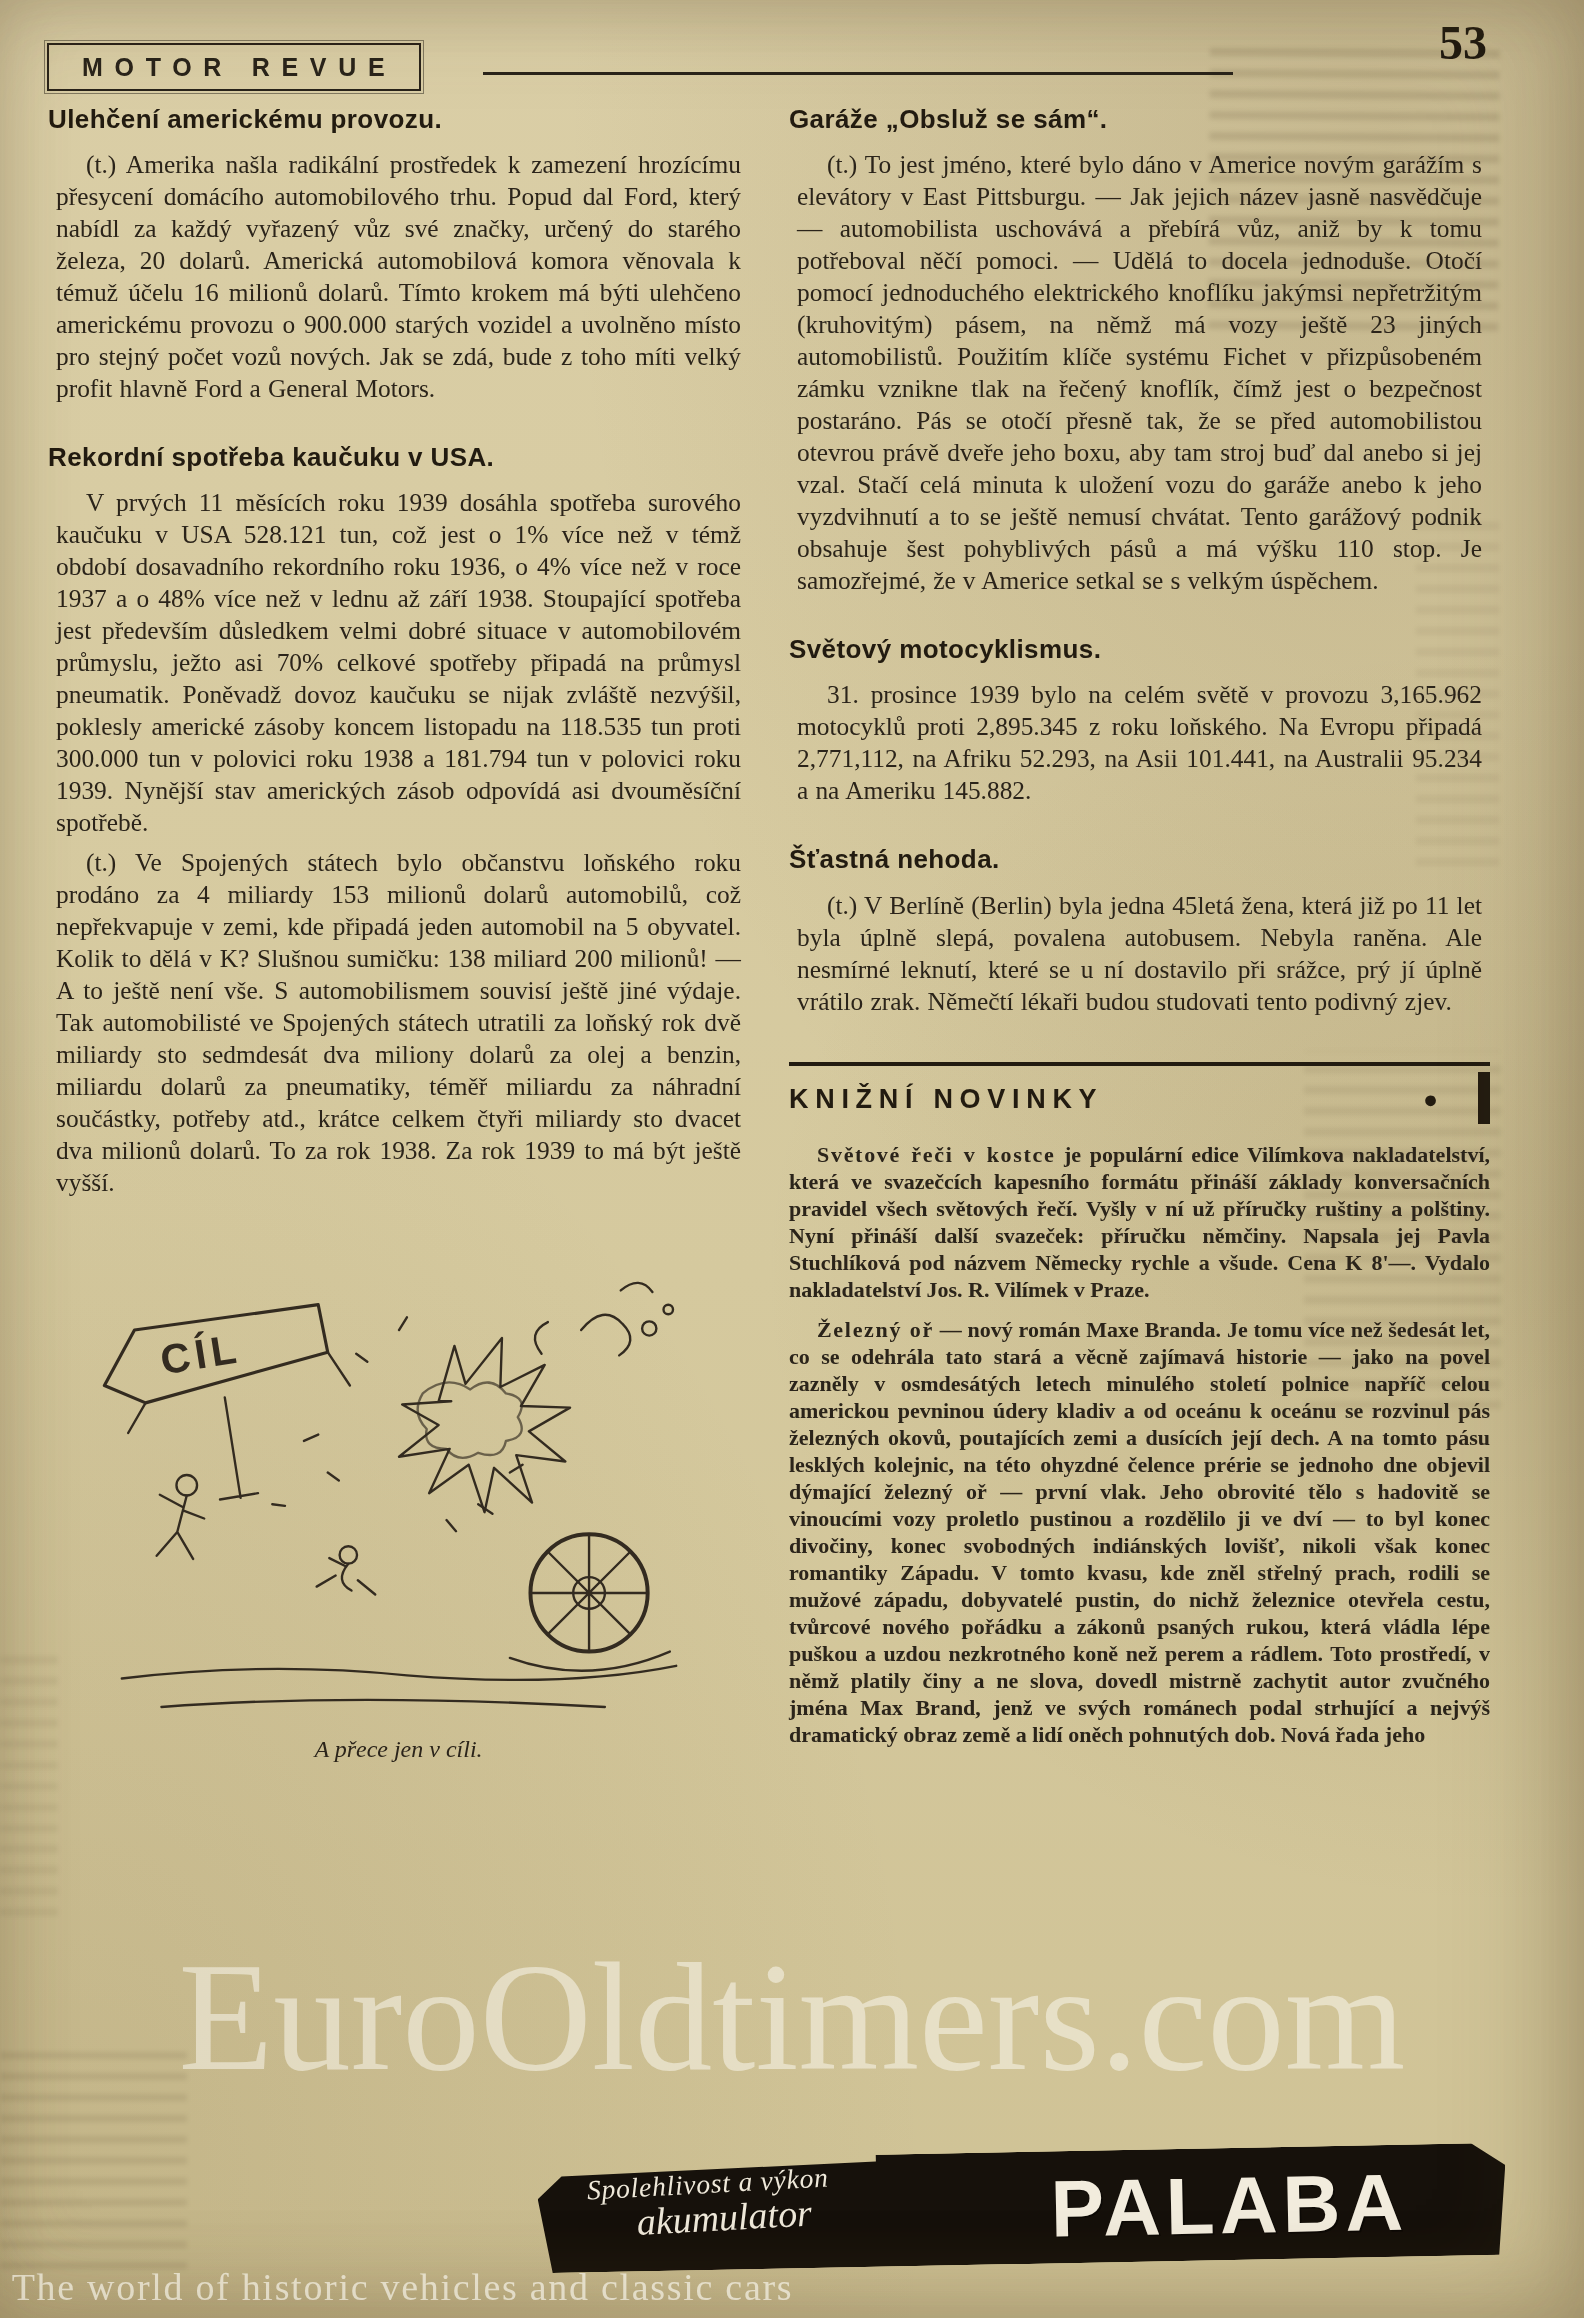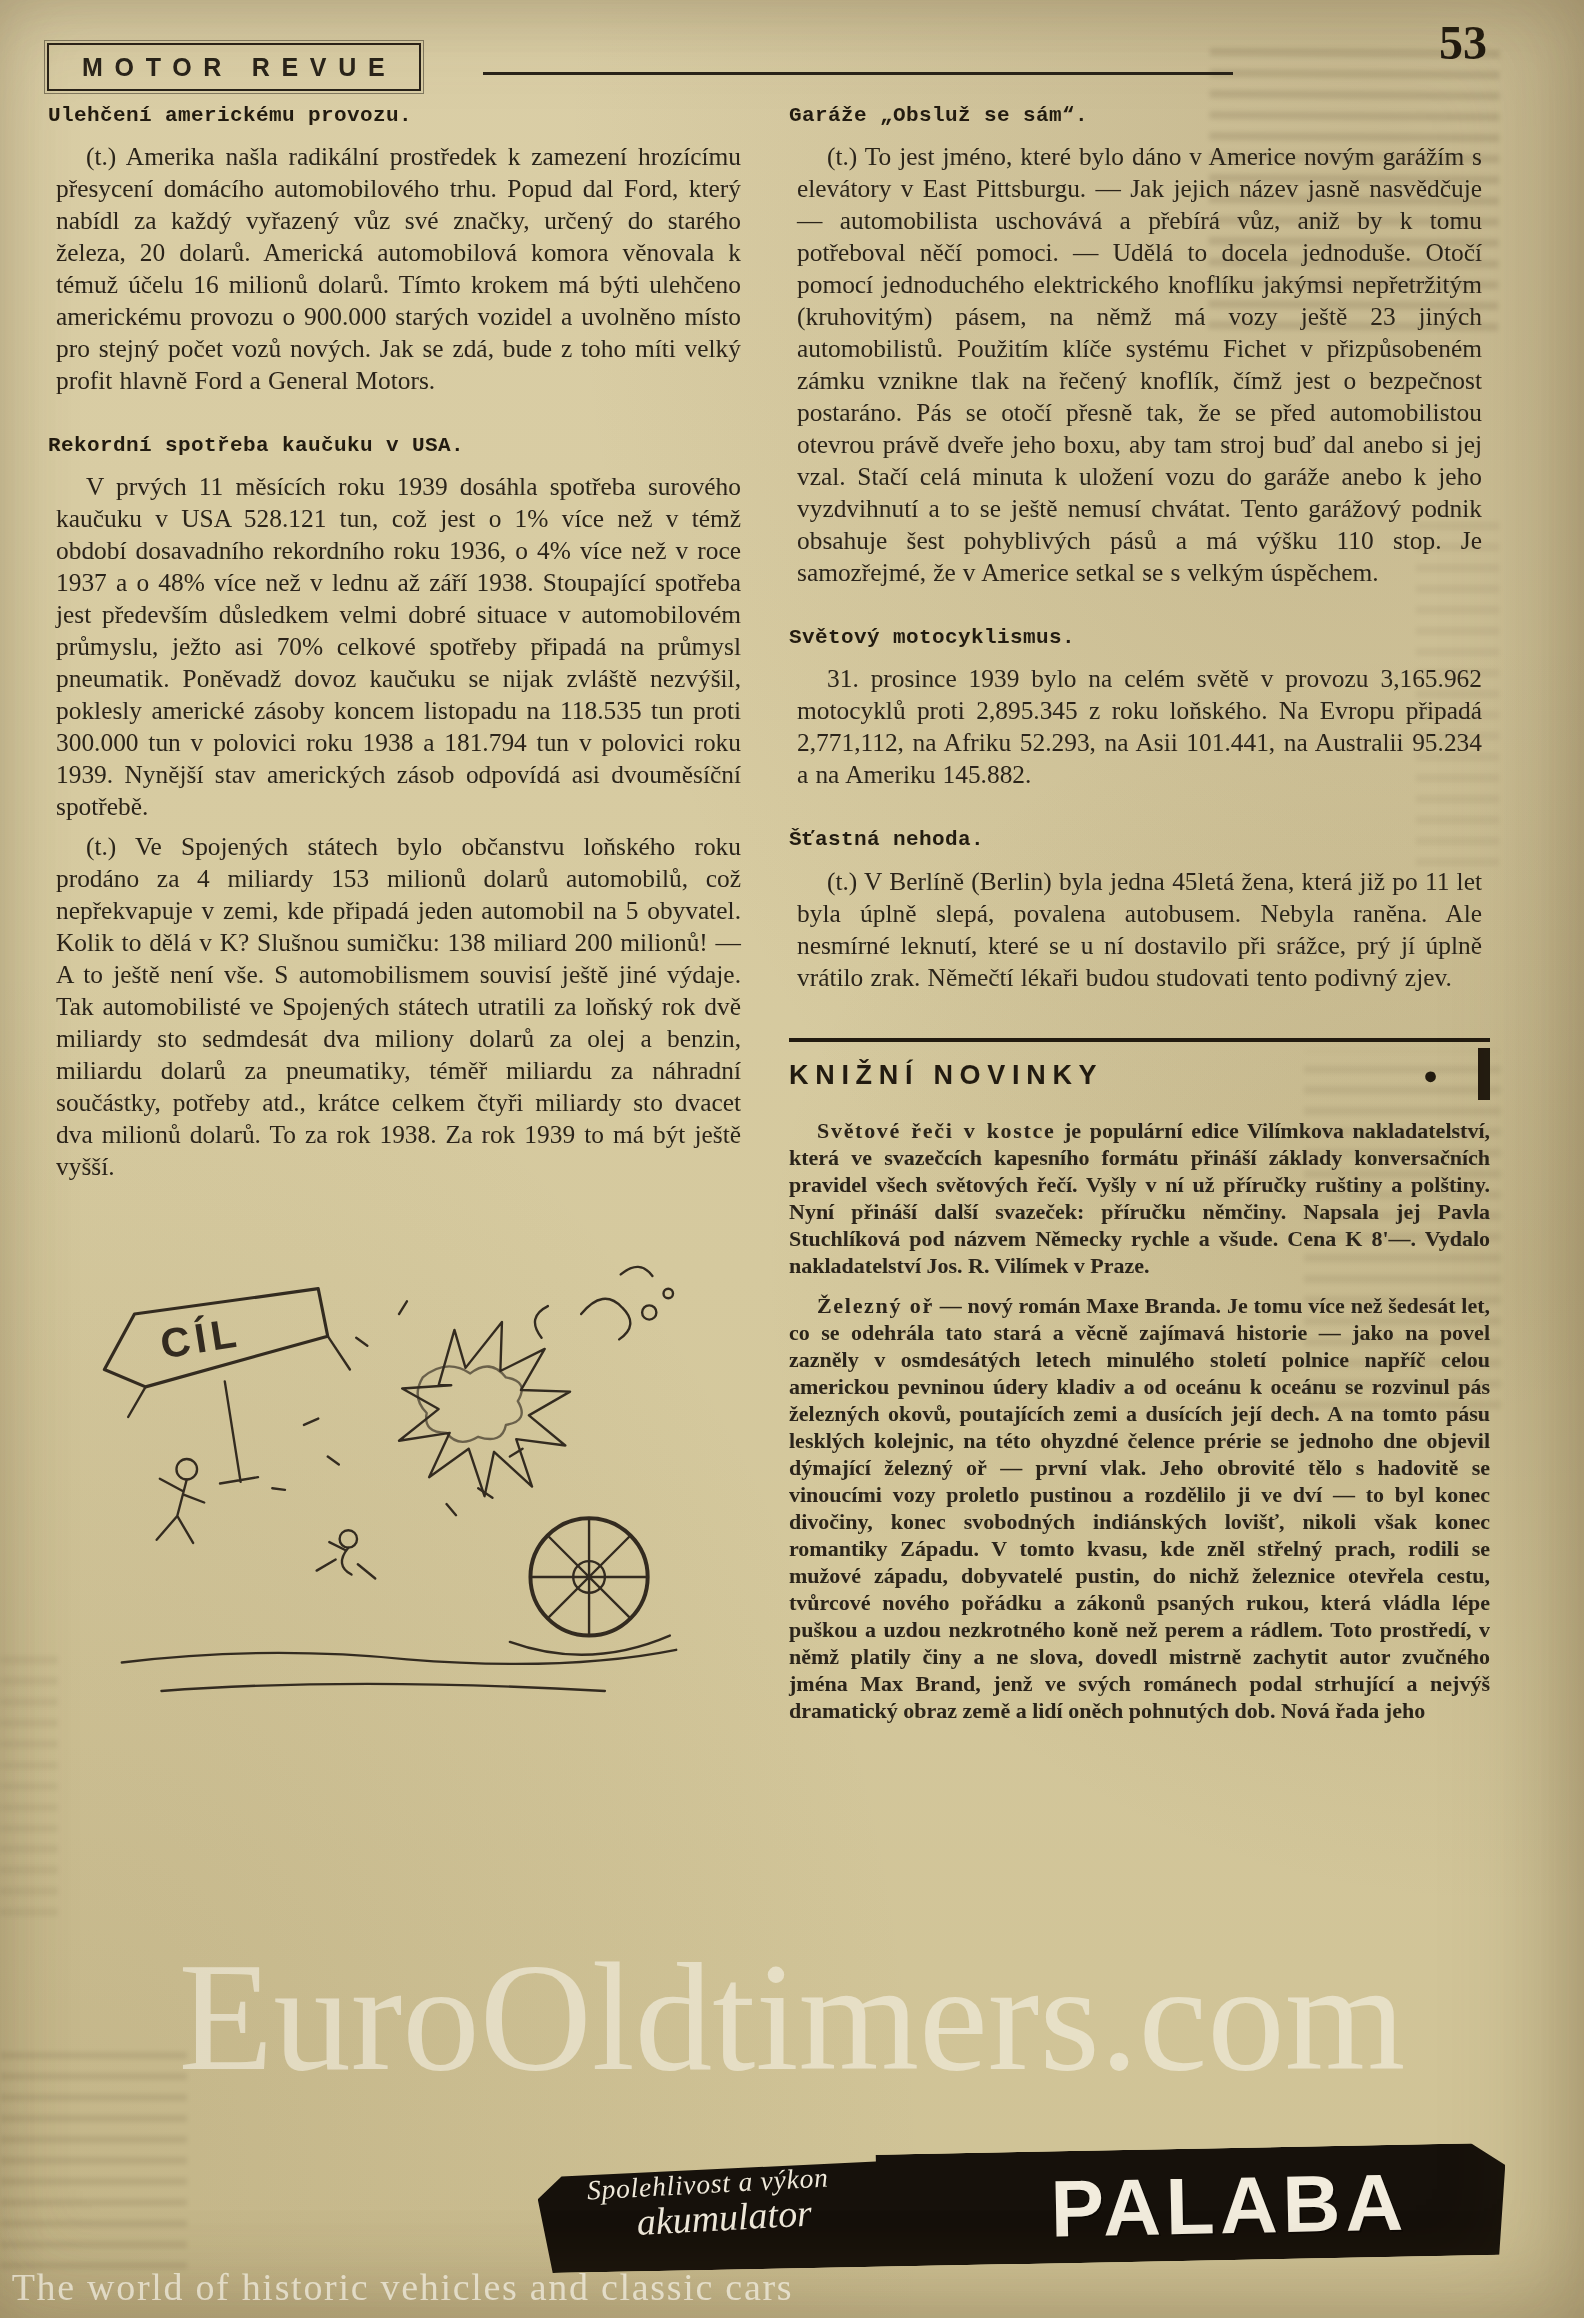--- a/index.html
+++ b/index.html
@@ -24,22 +24,22 @@
     font-size:25px; letter-spacing:11.7px; color:#29231a; background:transparent;
   }
   .header-rule { position:absolute; left:483px; top:72px; width:750px; height:3.3px; background:#29231a; }
   .page-number { position:absolute; right:97px; top:15px; font-weight:bold; font-size:48px; color:#201a10; }
 
   
   .columns { position:absolute; left:48px; top:102px; width:1442px; display:flex; gap:40px; }
   .col { width:701px; }
 
   .article-title {
-    font-family:Liberation Mono, monospace; font-weight:700;
-    font-size:21px; margin:38px 0 13.3px; color:#221b10; letter-spacing:0.4px;
+    font-family:Liberation Sans, sans-serif; font-weight:700;
+    font-size:26px; margin:38px 0 13.3px; color:#221b10; letter-spacing:0.4px;
   }
   .col .article:first-child .article-title { margin-top:1.7px; }
   .article-body {
     font-size:25.4px; line-height:32px; text-align:justify; text-indent:30px;
     margin:8px; word-spacing:0.8px;
   }
 
   
   .illustration { margin:37px auto 0; width:666px; }
   .illustration svg { display:block; }
@@ -141,20 +141,21 @@
 
             <circle cx="356" cy="404" r="11"></circle>
             <path d="M356,415 q-18,22 4,34 M340,430 l-24,14 M368,436 l22,18 M352,418 l-20,-10"></path>
 
             <path d="M300,260 l18,-8 M330,300 l14,10 M260,340 l16,2 M520,340 l18,12 M560,300 l16,-10 M480,360 l12,14 M420,120 l10,-16 M380,160 l-14,-10"></path>
 
             <path d="M70,560 q180,-22 360,-4 q200,16 340,-12 M120,596 q240,-18 560,0"></path>
           </g>
           <text x="122" y="176" transform="rotate(-9 122 176)" font-size="52" font-weight="bold" letter-spacing="6" fill="#332b20" font-family="Liberation Sans, DejaVu Sans, sans-serif">CÍL</text>
         </svg>
+        <div class="illustration-caption">A přece jen v cíli.</div>
       </div>
 
     </div>
 
     <div class="col">
 
       <div class="article">
         <h2 class="article-title">Garáže „Obsluž se sám“.</h2>
         <p class="article-body">(t.) To jest jméno, které bylo dáno v Americe novým garážím s elevátory v East Pittsburgu. — Jak jejich název jasně nasvědčuje — automobilista uschovává a přebírá vůz, aniž by k tomu potřeboval něčí pomoci. — Udělá to docela jednoduše. Otočí pomocí jednoduchého elektrického knoflíku jakýmsi nepřetržitým (kruhovitým) pásem, na němž má vozy ještě 23 jiných automobilistů. Použitím klíče systému Fichet v přizpůsobeném zámku vznikne tlak na řečený knoflík, čímž jest o bezpečnost postaráno. Pás se otočí přesně tak, že se před automobilistou otevrou právě dveře jeho boxu, aby tam stroj buď dal anebo si jej vzal. Stačí celá minuta k uložení vozu do garáže anebo k jeho vyzdvihnutí a to se ještě nemusí chvátat. Tento garážový podnik obsahuje šest pohyblivých pásů a má výšku 110 stop. Je samozřejmé, že v Americe setkal se s velkým úspěchem.</p>
       </div>

